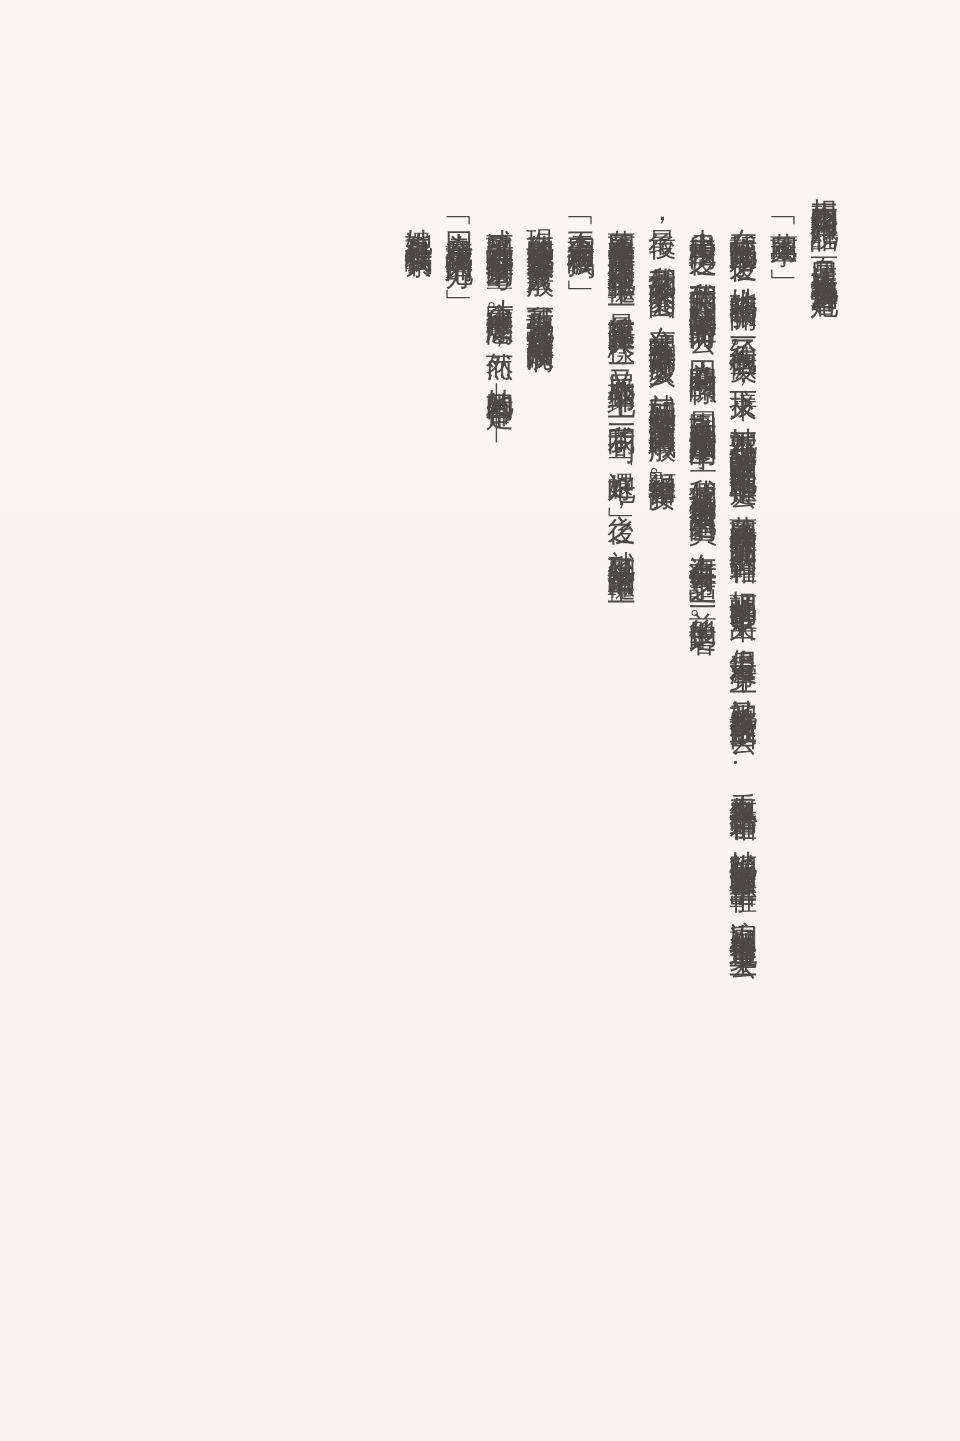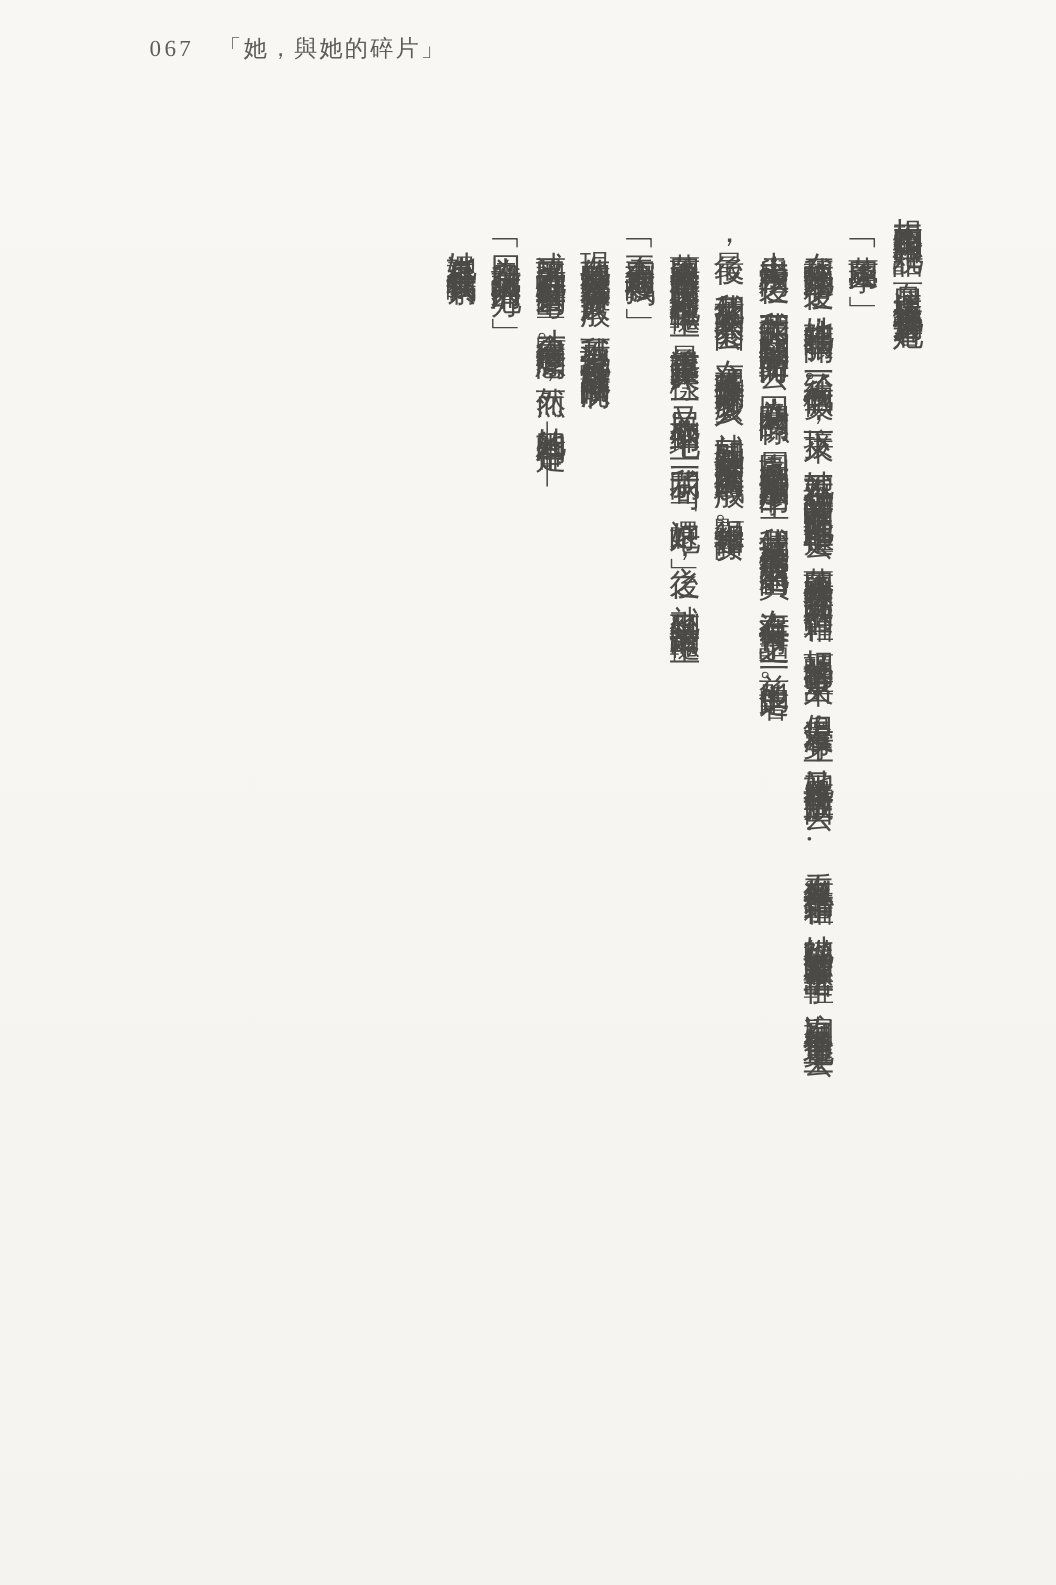--- a/index.html
+++ b/index.html
@@ -51,23 +51,20 @@
   }
   .body-text p.indent {
     text-indent: 30.8px;
   }
 </style>
 </head>
 <body style="background: rgb(247, 246, 243);">
 
 <div class="page" style="color: rgb(76, 74, 71);">
 
-  <div class="page-header" style="color: rgb(94, 92, 89);">
-    <span class="page-number">067</span><span>「她，與她的碎片」</span>
-  </div>
 
   <div class="body-text" style="color: rgb(76, 74, 71);">
       <p>根本不想開口跟她說話，而是這樣永遠地在旁邊看著她。</p>
       <p class="indent">「蓬萊同學！」</p>
       <p class="indent">在我輕呼她的名字之後，她才把眼睛張開，給了我一個微笑。接下來，她就在不說一句話的狀況之下往她的鞋櫃走去。蓬萊同學雖然打開了其中的一個鞋箱，把裡頭的鞋子拿了出來，但是還沒有穿上，她又再度將鞋子放了回去……看來似乎是搞錯鞋箱了。她從隔壁的鞋箱裡頭拿出了鞋子，這次則是很普通地穿了上去。</p>
       <p class="indent">走出學校正門之後，我們和昨天一樣往熱鬧的車站方向而去。因為時間的關係，周圍到處都是才剛放學的學生，我們就這樣成為這股人流之中的一員，在沒有任何對話之下，一前一後的走著。</p>
       <p class="indent">最後，我們又來到了昨天的公園。在這裡並不像剛才有那麼多人，就如同被劃歸於禁止進入的區域一般，顯得相當安靜。</p>
       <p class="indent">蓬萊同學雖然意圖像昨天一樣地坐在鞦韆上，最後還是跟昨天一樣，又一屁股坐到了地上。我問了一句：「還好吧？」之後，就坐到了旁邊的鞦韆上。</p>
       <p class="indent">「不需要到處尋找嗎？」</p>
       <p class="indent">現在的感覺就像是在等著什麼人一般，我可不認為現在是可以放鬆的狀況啊！</p>

